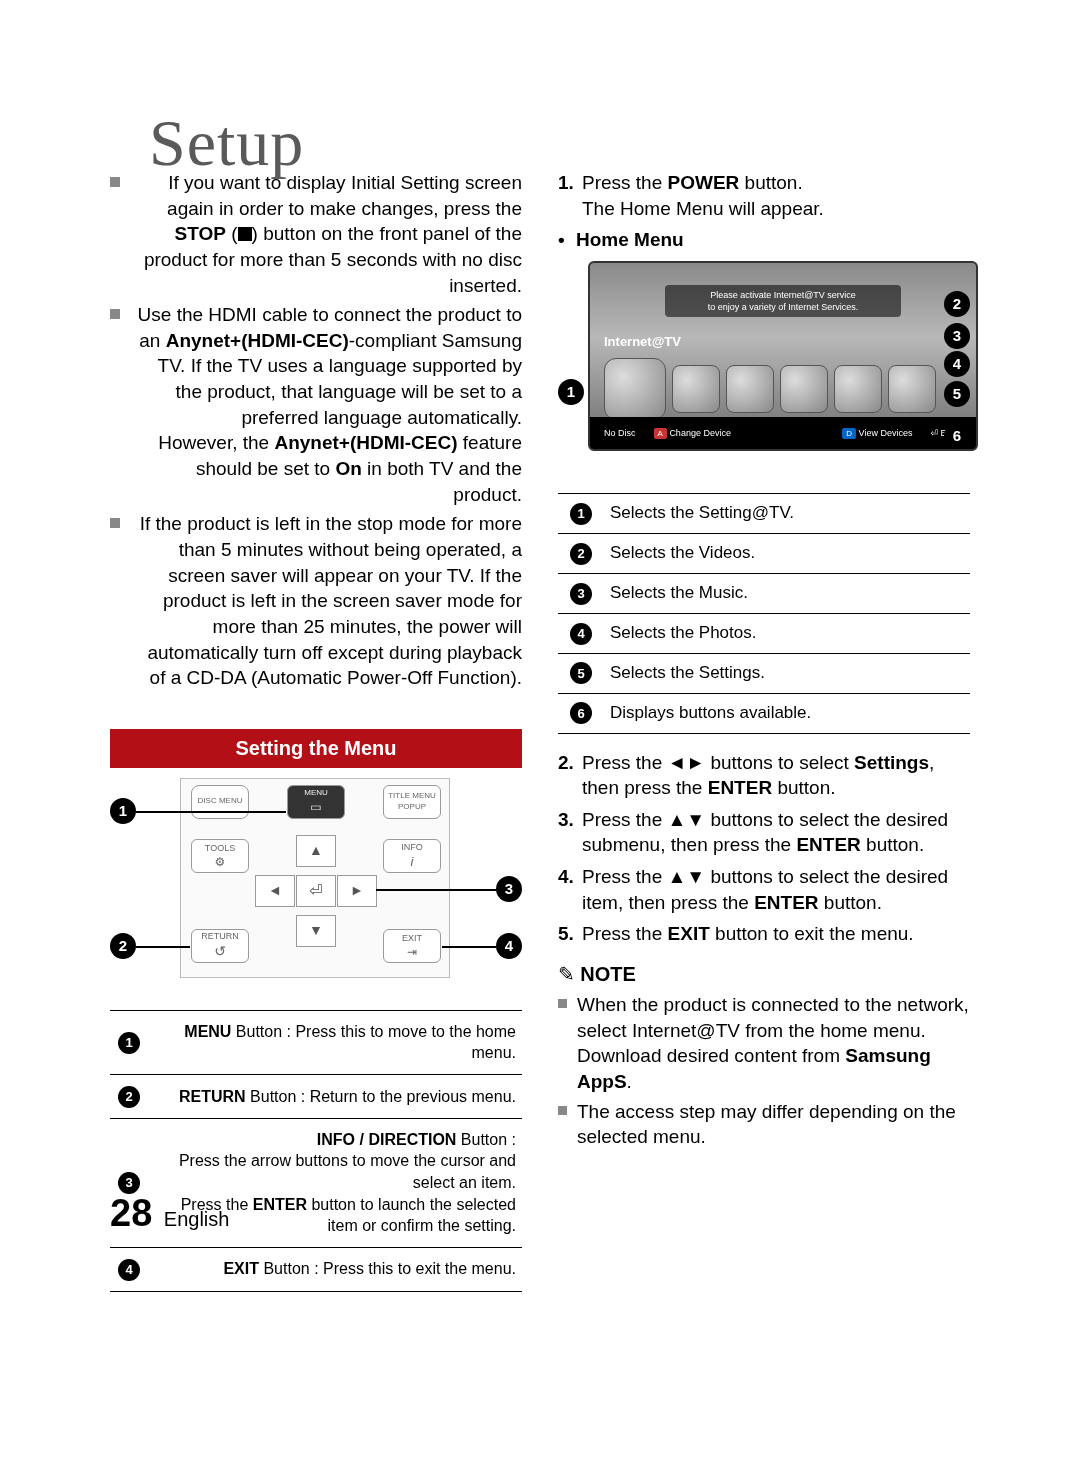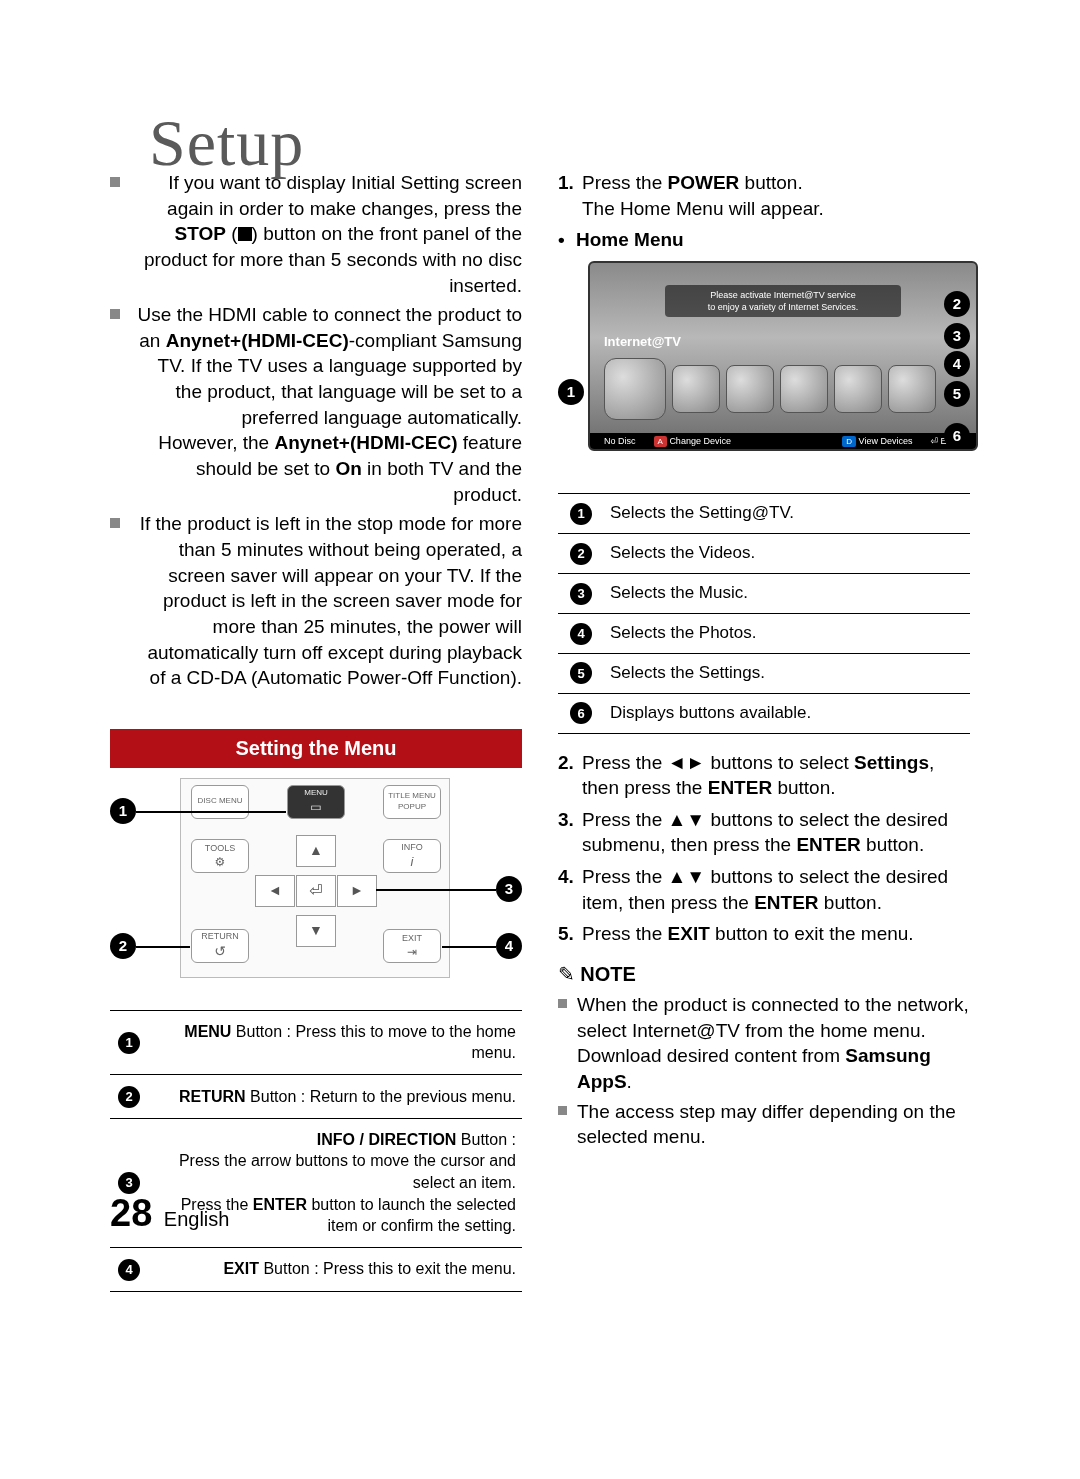--- a/index.html
+++ b/index.html
@@ -144,21 +144,21 @@
   .tv-icon {
     width: 48px; height: 48px;
     background: radial-gradient(circle at 30% 30%, #ddd, #888);
     border-radius: 8px;
     border: 1px solid #555;
     flex-shrink: 0;
   }
   .tv-icon.big { width: 62px; height: 62px; border-radius: 12px; }
   .tv-bottom {
     position: absolute; bottom: 0; left: 0; right: 0;
-    height: 16px; background: #000; color: #fff;
+    height: 32px; background: #000; color: #fff;
     font-size: 9px; display: flex; align-items: center;
     gap: 18px; padding: 0 14px;
   }
   .tv-bottom .chip { background: #c33; padding: 1px 4px; border-radius: 2px; font-size: 8px; }
   .tv-bottom .chipb { background: #06c; padding: 1px 4px; border-radius: 2px; font-size: 8px; }
 
   table.tv-desc { width: 100%; border-collapse: collapse; font-size: 17px; }
   table.tv-desc td { border-top: 1px solid #000; border-bottom: 1px solid #000; padding: 8px 6px; vertical-align: middle; }
   table.tv-desc td.nc { width: 46px; text-align: center; }
 
@@ -203,21 +203,21 @@
       <li>
         <span class="sq"></span>
         <span class="txt">If the product is left in the stop mode for more than 5 minutes without being operated, a screen saver will appear on your TV. If the product is left in the screen saver mode for more than 25 minutes, the power will automatically turn off except during playback of a CD-DA (Automatic Power-Off Function).</span>
       </li>
     </ul>
 
     <div class="section-bar">Setting the Menu</div>
 
     <div class="remote-wrap">
       <div class="remote">
-        <div class="rkey small" style="left:10px; top:6px;">DISC MENU</div>
+        <div class="rkey small" style="left:10px; top:6px;border-radius:8px;">DISC MENU</div>
         <div class="rkey small" style="left:106px; top:6px; background:#333; color:#eee;">
           <span>MENU</span>
           <span style="font-size:12px">▭</span>
         </div>
         <div class="rkey small" style="left:202px; top:6px;">
           <span>TITLE MENU</span>
           <span style="font-size:8px">POPUP</span>
         </div>
         <div class="rkey" style="left:10px; top:60px;">
           <span>TOOLS</span>

